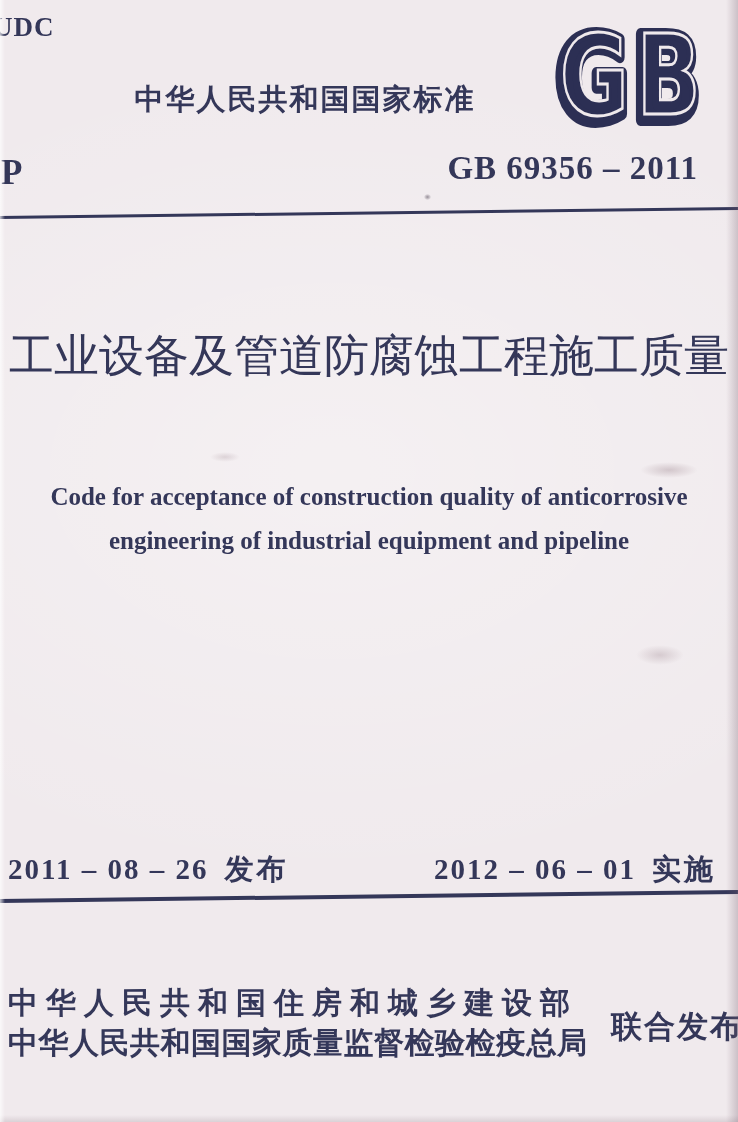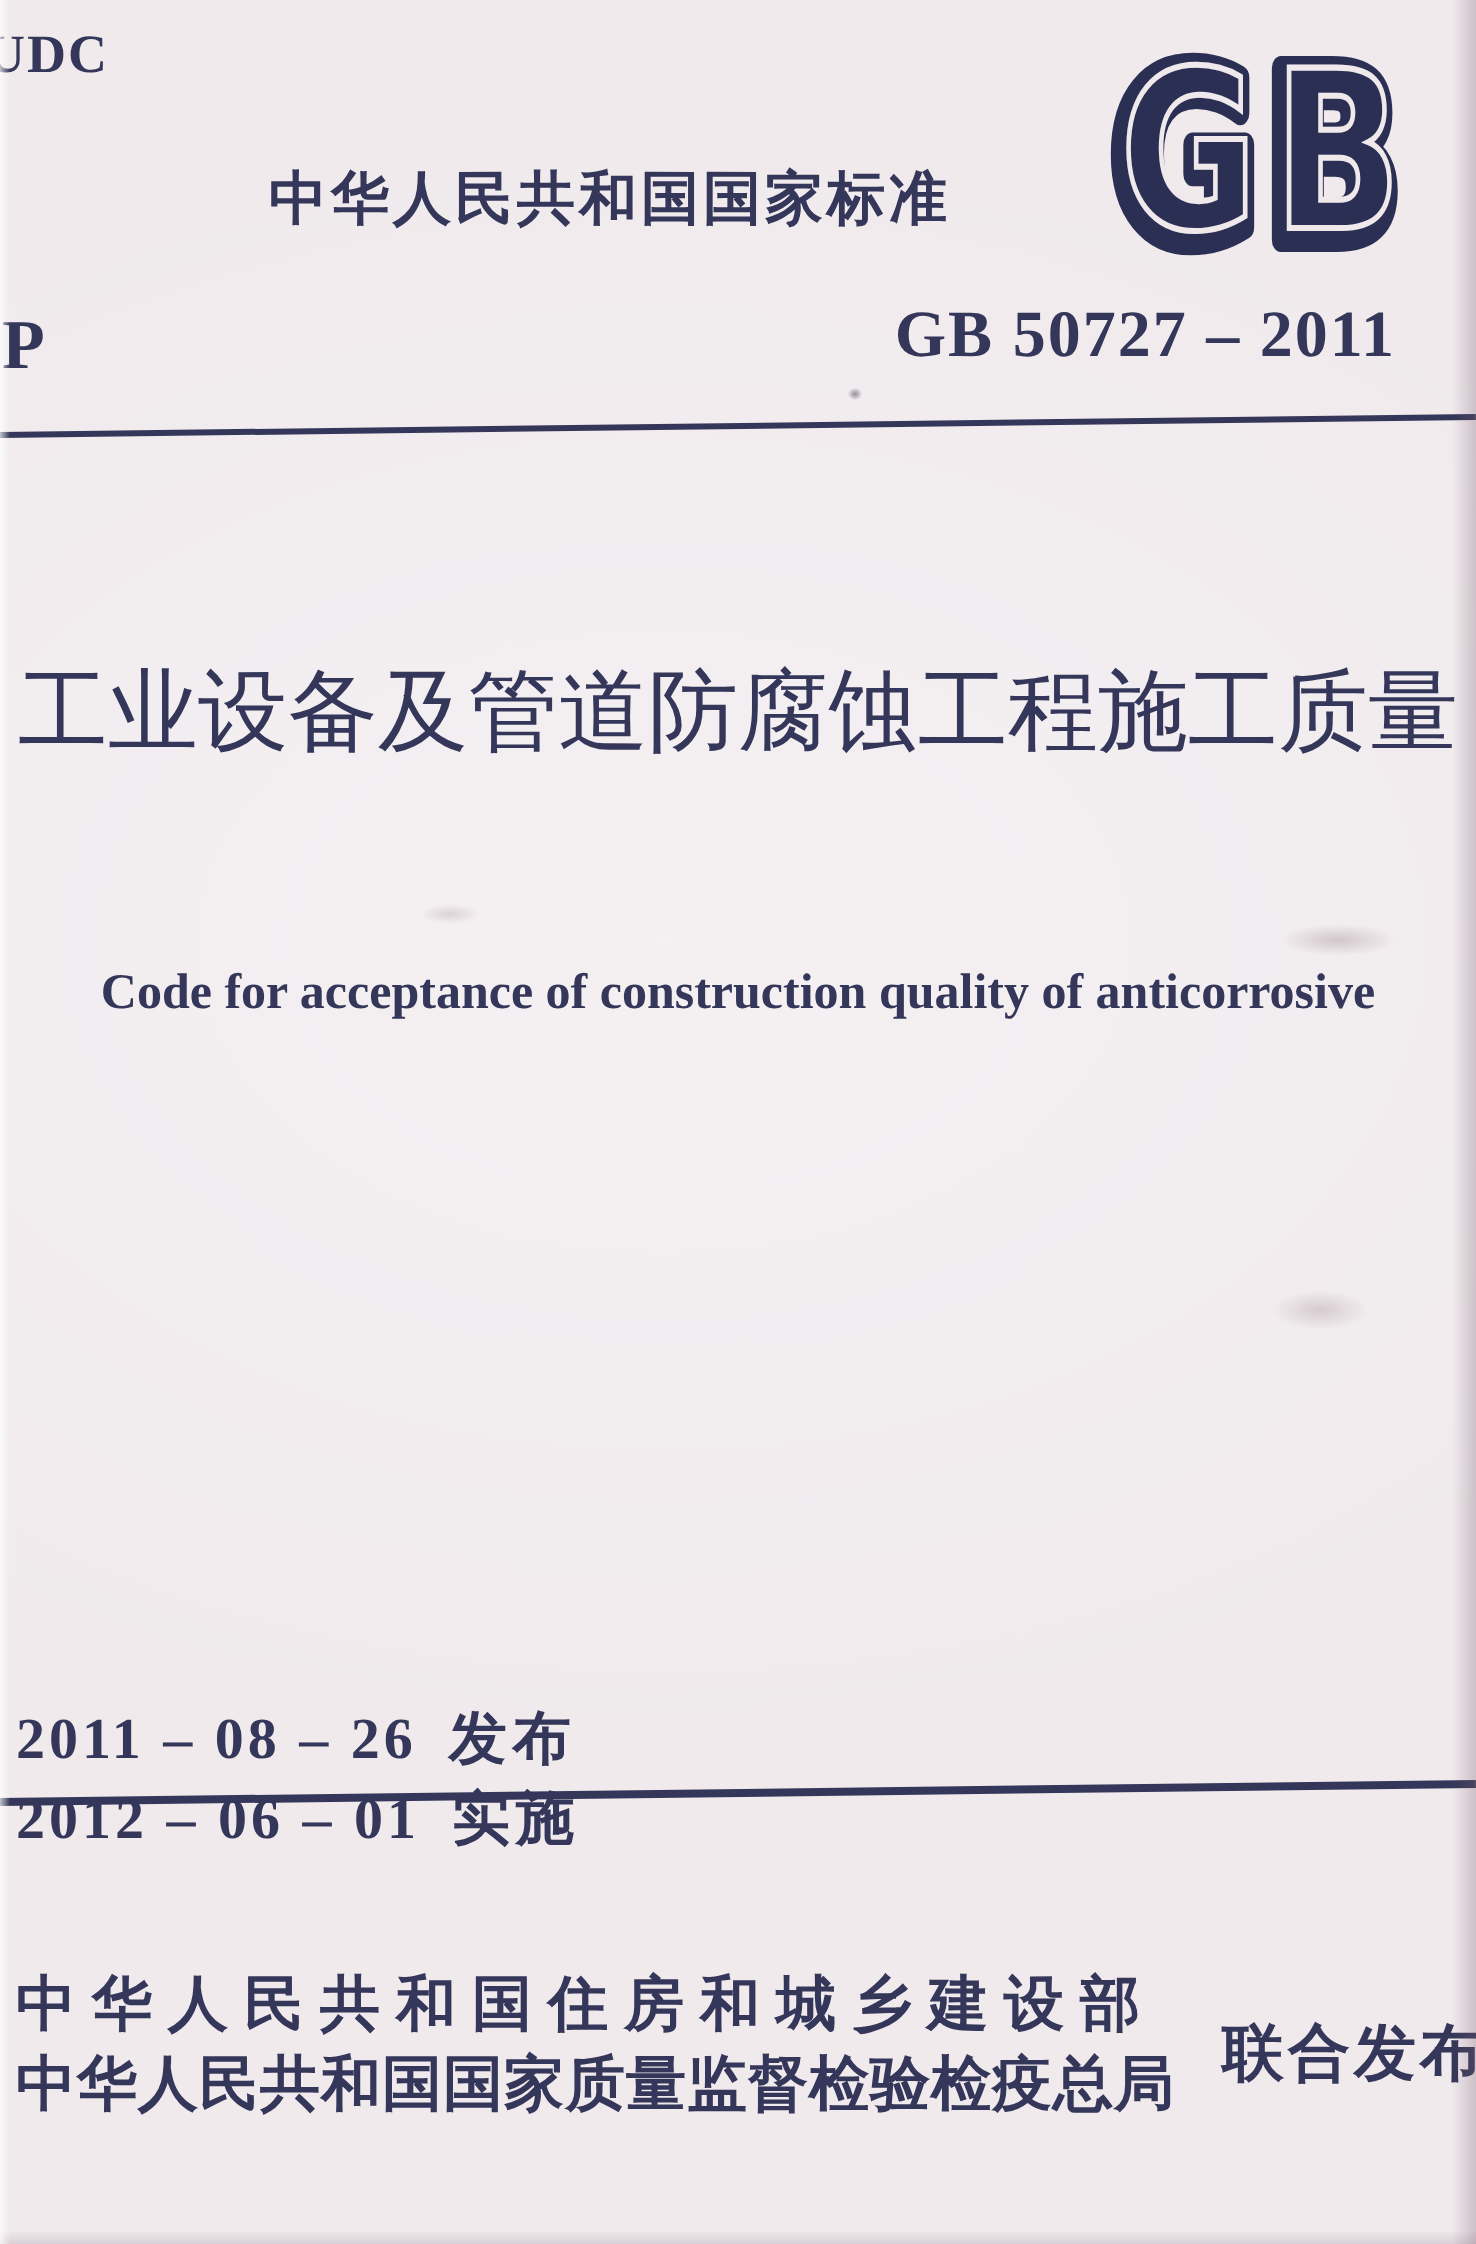--- a/index.html
+++ b/index.html
@@ -60,21 +60,21 @@
     font-size: 25px; font-weight: bold;
   }
   .subtitle-en-2 {
     position: absolute; left: 0; top: 527px; width: 100%;
     text-align: center;
     font-size: 25px; font-weight: bold;
   }
   .dates-row {
     position: absolute; left: 8px; right: 22px; top: 850px;
     display: flex; justify-content: space-between; align-items: baseline;
-    font-size: 29px; font-weight: bold; flex-direction: column;
+    font-size: 29px; font-weight: bold;
   }
   .date-num { font-family: "Liberation Serif", "DejaVu Serif", serif; letter-spacing: 2px; }
   .date-label { margin-left: 16px; letter-spacing: 3px; }
   .rule-thick {
     position: absolute; left: 0; top: 899px; width: 100%;
     height: 4px; background: #343759;
     transform: rotate(-0.7deg); transform-origin: left center;
   }
   .publishers {
     position: absolute; left: 8px; top: 986px; width: 585px;
@@ -128,27 +128,28 @@
         <text x="103" y="96" font-size="118" fill="#2c2f54" stroke="#2c2f54" stroke-width="12" stroke-linejoin="round">B</text>
         <text x="8" y="90" font-size="110" fill="none" stroke="#efe9ec" stroke-width="3">G</text>
         <text x="109" y="90" font-size="110" fill="none" stroke="#efe9ec" stroke-width="3">B</text>
       </g>
       <rect x="75" y="0" width="3.5" height="110" fill="#f0eaed"></rect>
     </g>
   </svg>
 
   <div class="pmark serif">P</div>
 
-  <div class="std-no serif">GB 50727 – 2011</div>
+  <div class="std-no serif">GB 69356 – 2011</div>
 
   <div class="rule-thin"></div>
 
   <div class="title-cn-1 serif">工业设备及管道防腐蚀工程施工质量</div>
 
   <div class="subtitle-en-1 serif">Code for acceptance of construction quality of anticorrosive</div>
+  <div class="subtitle-en-2 serif">engineering of industrial equipment and pipeline</div>
 
   <div class="dates-row">
     <div>
       <span class="date-num">2011 – 08 – 26</span><span class="date-label sans">发布</span>
     </div>
     <div>
       <span class="date-num">2012 – 06 – 01</span><span class="date-label sans">实施</span>
     </div>
   </div>
 

